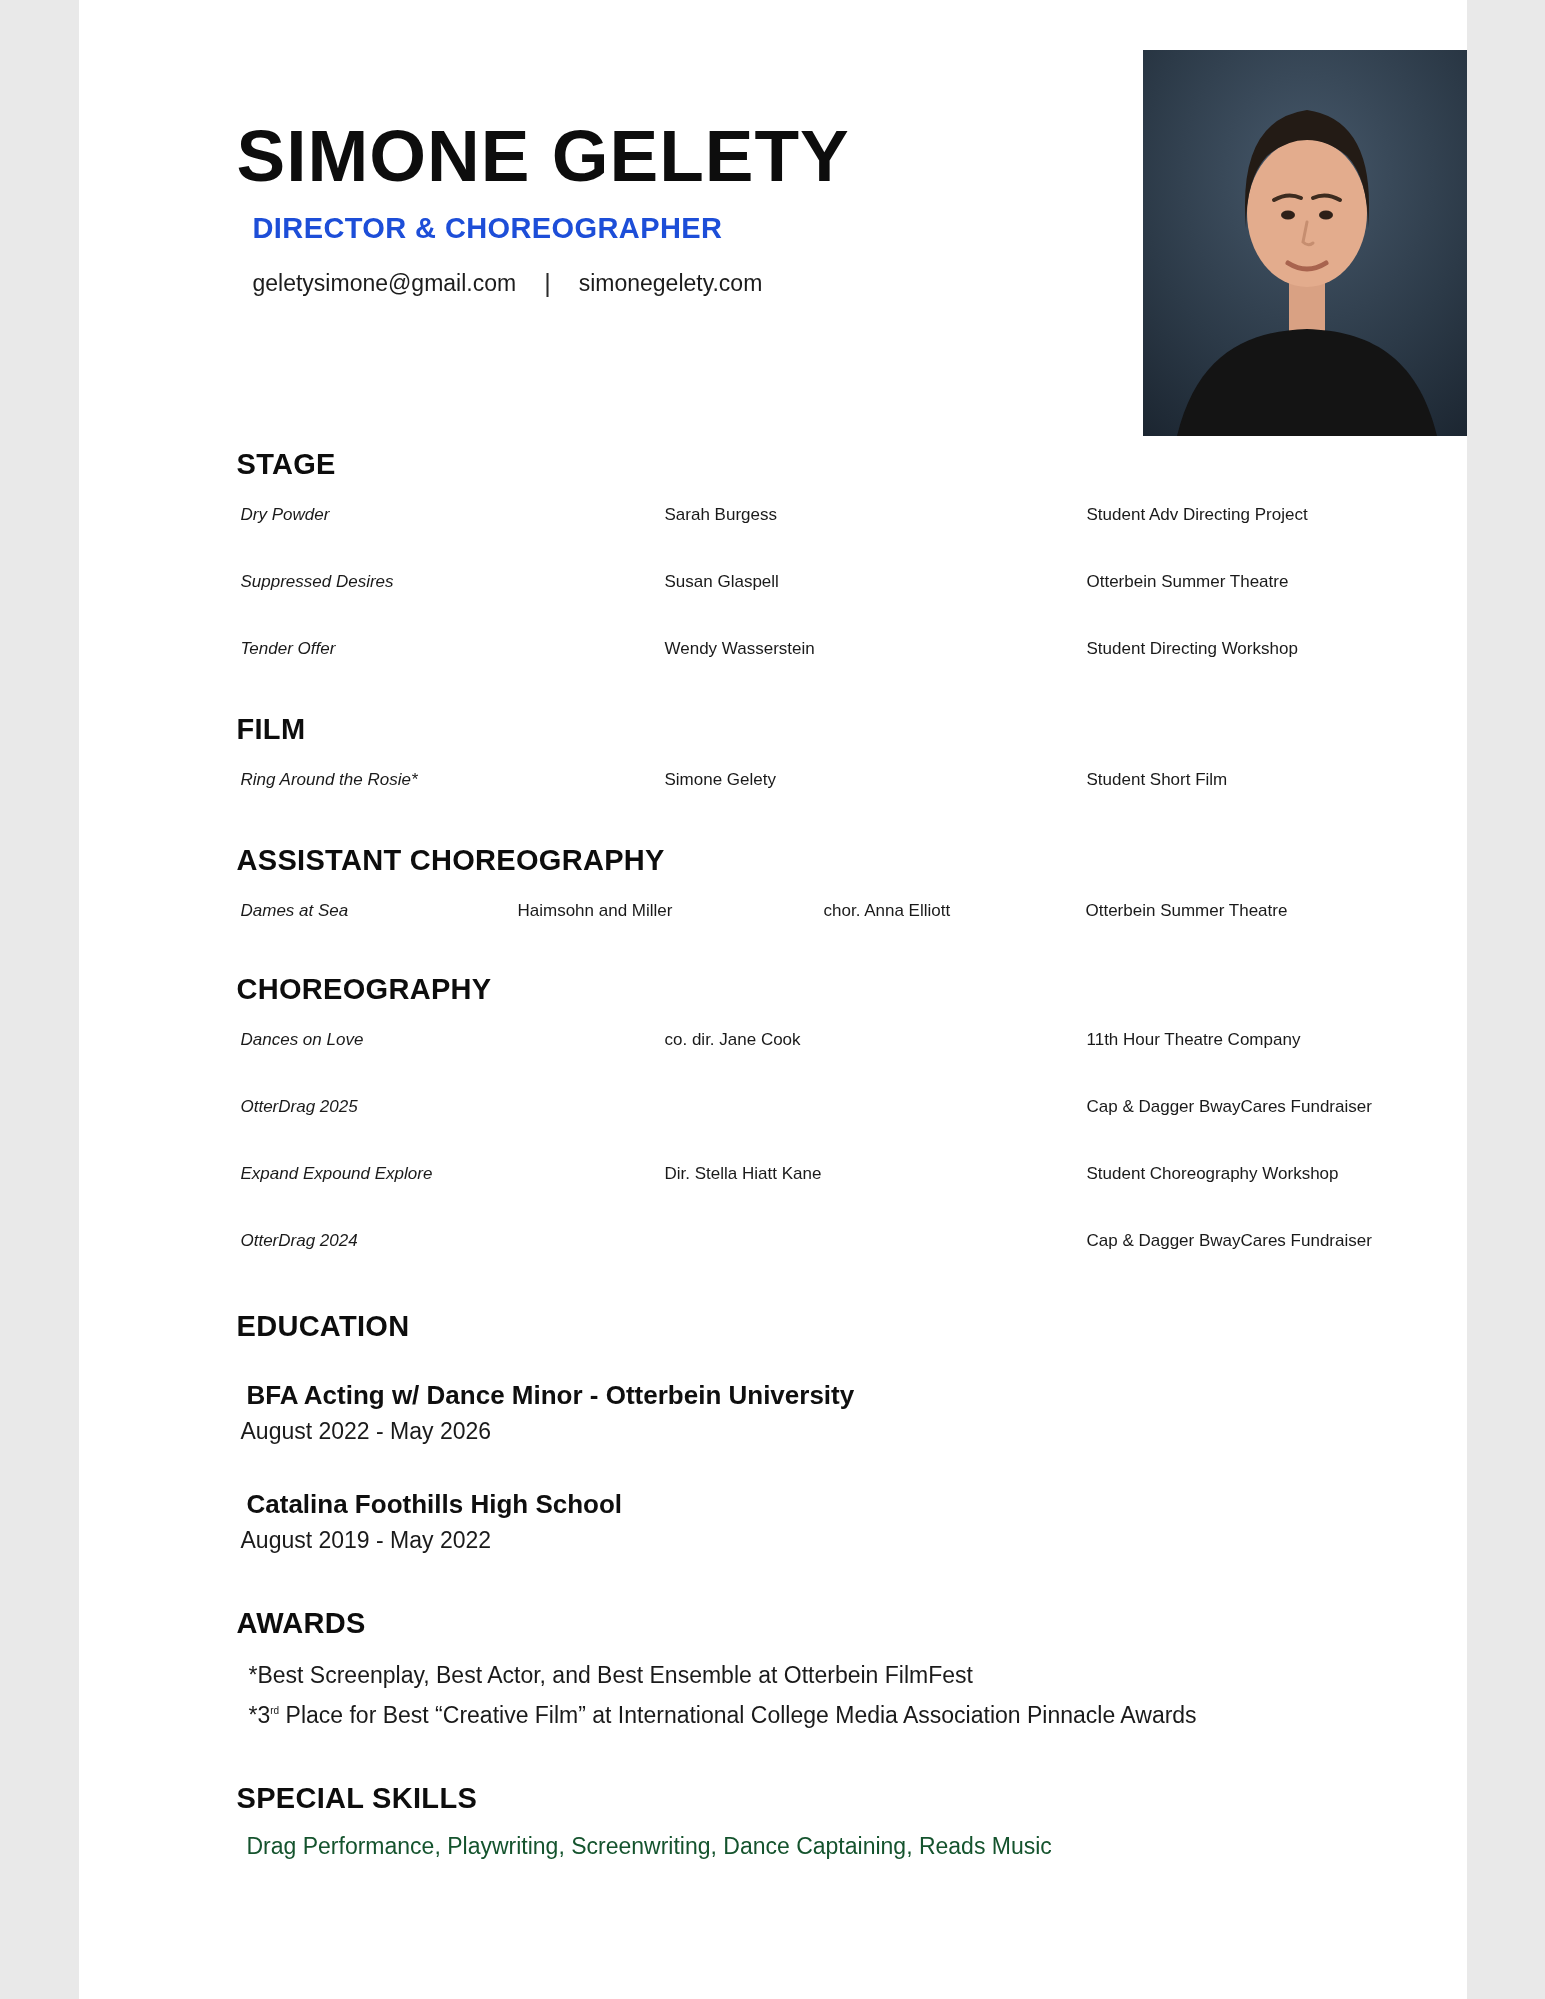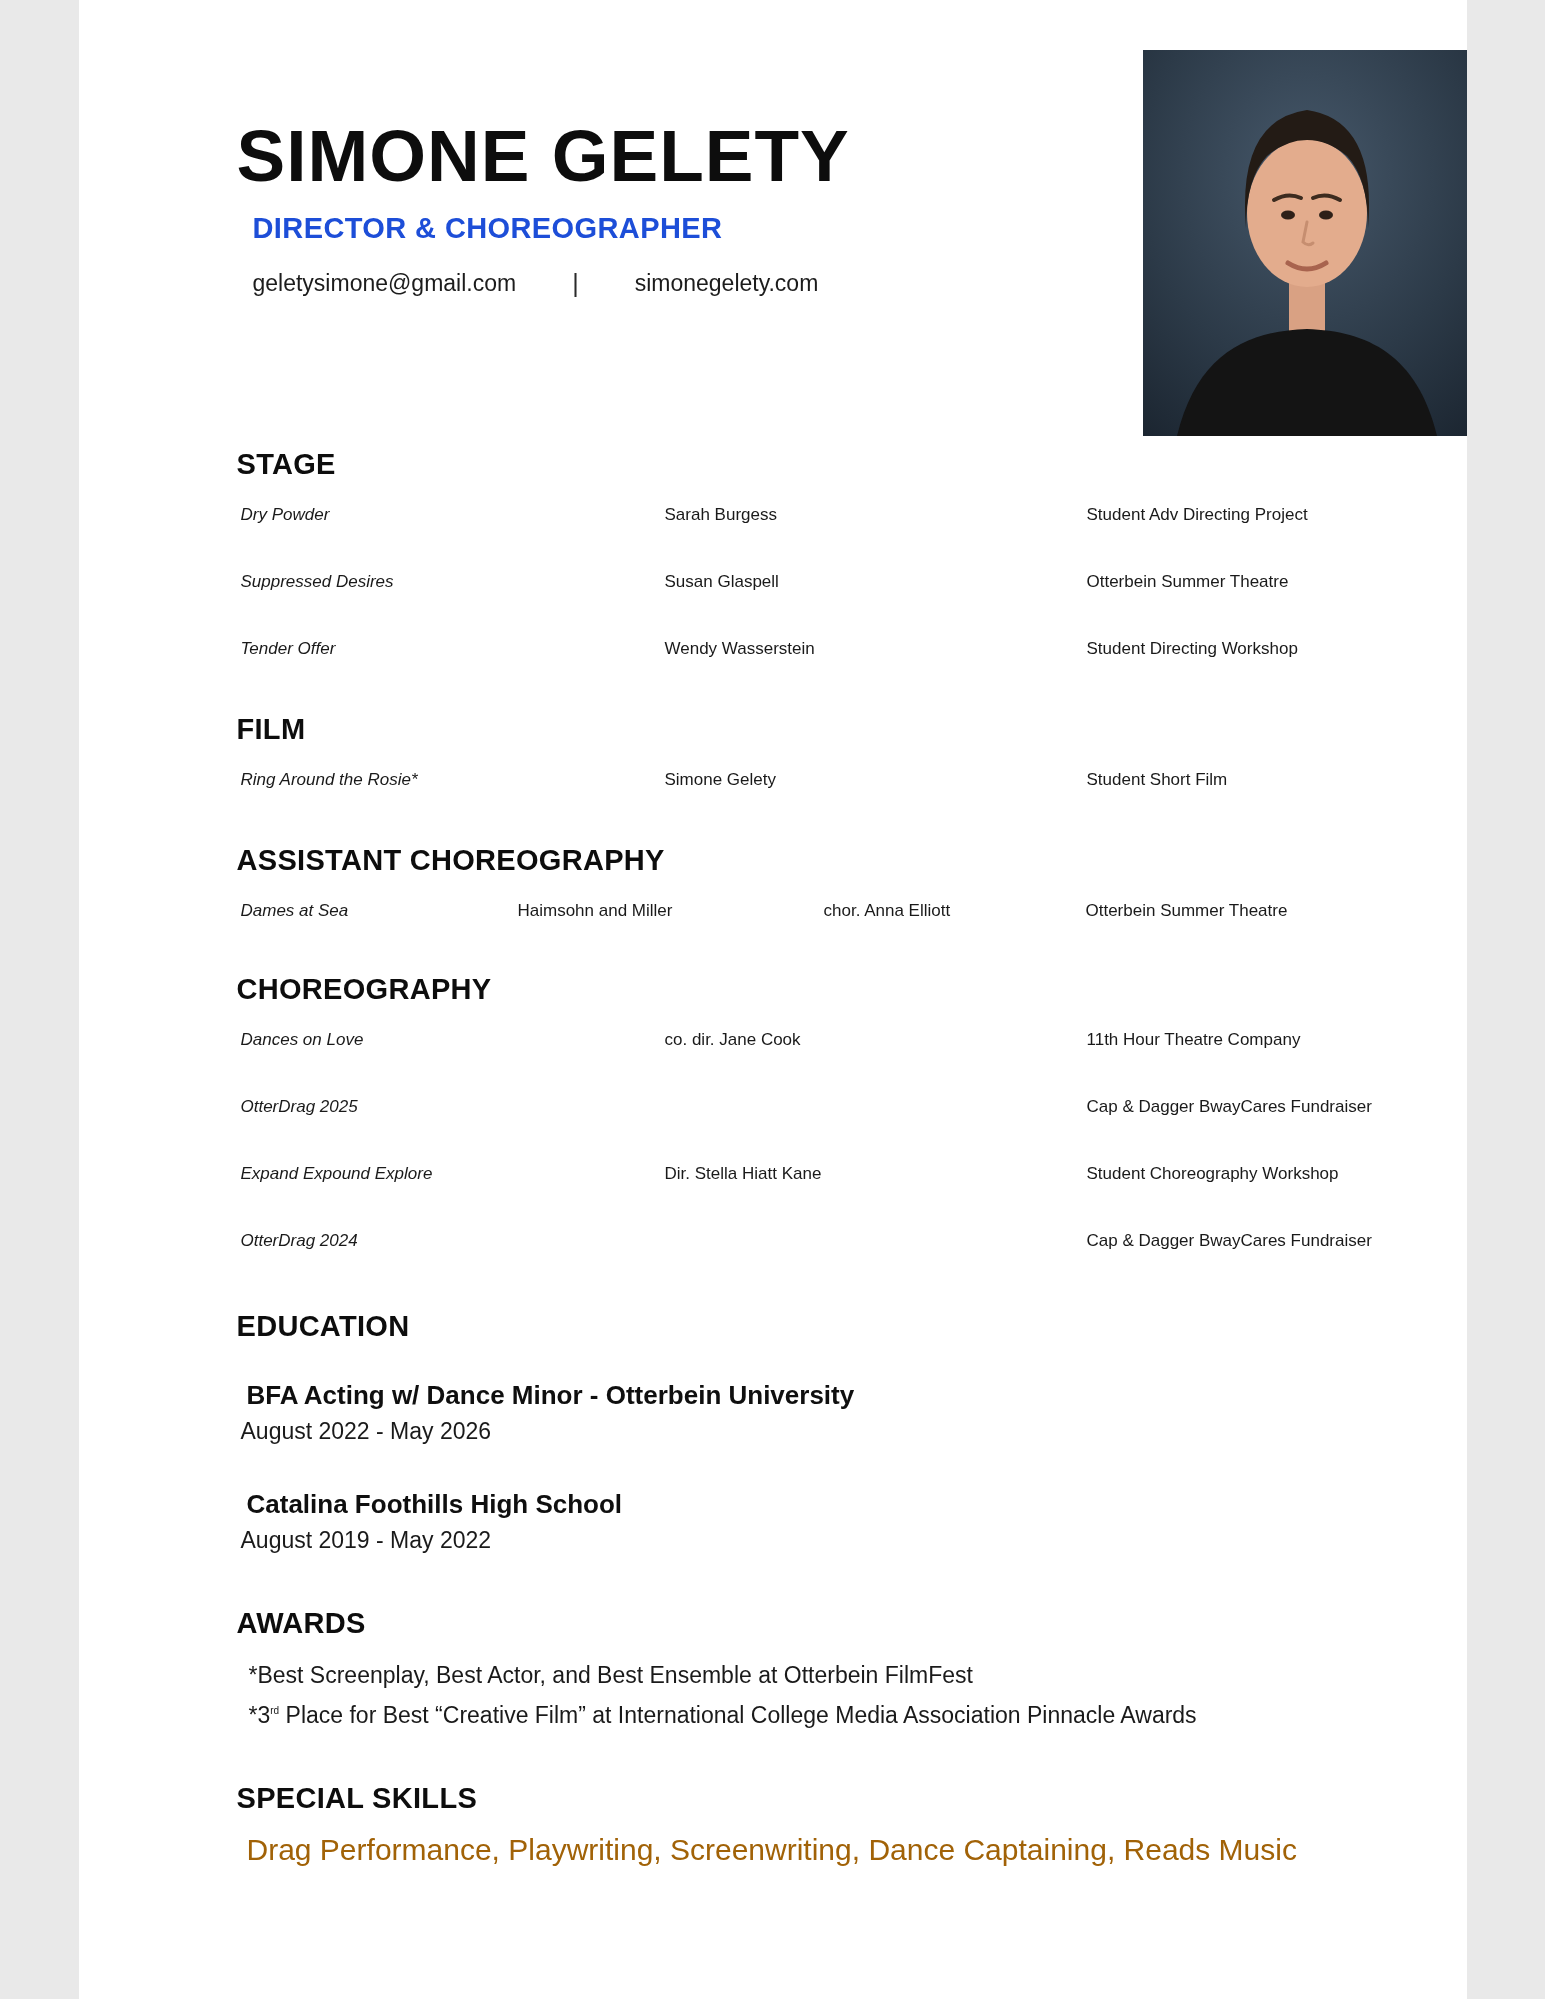--- a/index.html
+++ b/index.html
@@ -30,21 +30,21 @@
     font-size: 29px;
     font-weight: 700;
     letter-spacing: 0.4px;
     color: #1d4ed8;
   }
   .contact {
     margin: 24px 0 0 16px;
     font-size: 23px;
     display: flex;
     align-items: center;
-    gap: 56px;
+    gap: 28px;
     color: #1c1c1c;
   }
   .contact .sep { font-size: 25px; color: #2a2a2a; font-weight: 300; }
 
   
   .photo {
     position: absolute;
     left: 1064px;
     top: 50px;
     width: 328px;
@@ -98,21 +98,21 @@
     margin-top: 7px;
     padding-left: 4px;
     color: #1a1a1a;
   }
 
   
   .award-lines { margin-top: 18px; padding-left: 12px; font-size: 23px; line-height: 35px; color: #1a1a1a; }
   .award-line sup { font-size: 10px; }
 
   
-  .skills-text { margin-top: 18px; padding-left: 10px; font-size: 30px; color: #a16207; }
+  .skills-text { margin-top: 18px; padding-left: 10px; font-size: 23px; color: #14532d; }
 </style>
 </head>
 <body>
 
 <div class="page">
 
   <div class="photo">
     <svg viewBox="0 0 328 386" xmlns="http://www.w3.org/2000/svg">
       <defs>
         <radialGradient id="bgGrad" cx="50%" cy="32%" r="85%">

